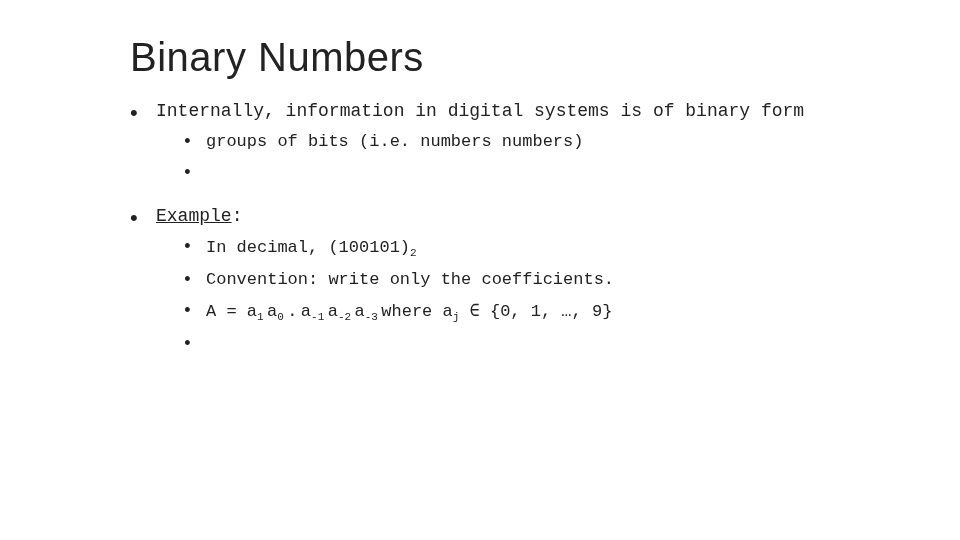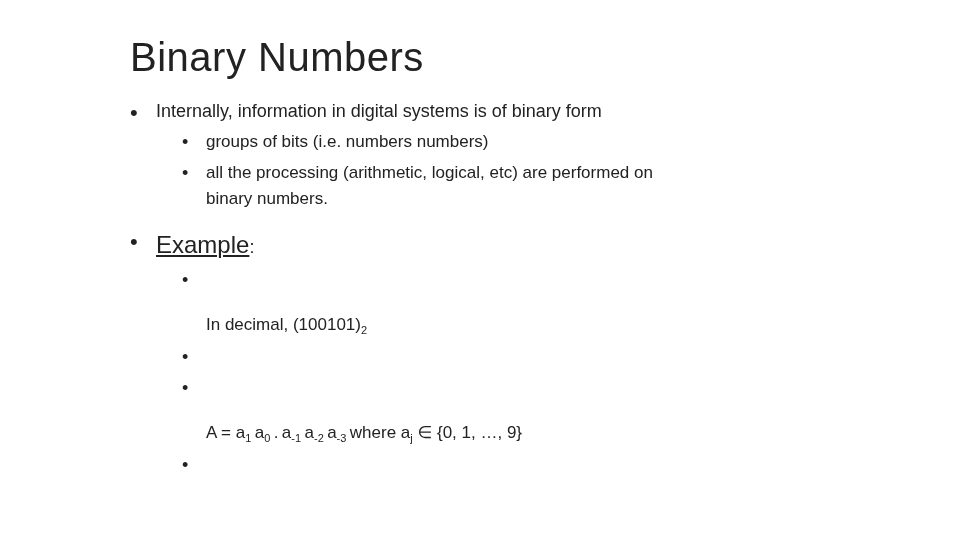--- a/index.html
+++ b/index.html
@@ -76,45 +76,45 @@
       min-width: 20px;
       font-size: 18px;
       line-height: 1.5;
       margin-right: 4px;
       color: #222;
     }
 
     .main-text {
       line-height: 1.5;
       flex: 1;
+      font-family: Liberation Mono, monospace;
     }
 
     .example-label {
       text-decoration: underline;
-      font-size: 24px;
+      font-size: 18px;
     }
 
     .top-level-item {
       font-size: 18px;
       line-height: 1.5;
       margin-bottom: 2px;
     }
 
     .example-section {
       margin-top: 10px;
     }
 
     sub {
       font-size: 11px;
     }
 
     .math-line {
       font-size: 17px;
       line-height: 1.6;
-      margin-top: 44px;
     }
   </style>
 </head>
 <body>
 
 <div class="slide">
 
   <h1 class="slide-title">Binary Numbers</h1>
 
   <ul class="bullet-list">
@@ -123,37 +123,37 @@
       <span class="bullet-dot">•</span>
       <span class="main-text top-level-item">
         Internally, information in digital systems is of binary form
         <ul class="sub-list">
           <li>
             <span class="bullet-dot">•</span>
             <span>groups of bits (i.e. numbers numbers)</span>
           </li>
           <li>
             <span class="bullet-dot">•</span>
-            <span>all the processing (arithmetic, logical, etc) are performed on<br>binary numbers.</span>
           </li>
         </ul>
       </span>
     </li>
 
     <li class="example-section">
       <span class="bullet-dot">•</span>
       <span class="main-text top-level-item">
         <span class="example-label">Example</span><span>:</span>
         <ul class="sub-list">
           <li>
             <span class="bullet-dot">•</span>
             <span class="math-line">In decimal, (100101)<sub>2</sub></span>
           </li>
           <li>
             <span class="bullet-dot">•</span>
+            <span>Convention: write only the coefficients.</span>
           </li>
           <li>
             <span class="bullet-dot">•</span>
             <span class="math-line">
               A = a<sub>1</sub> a<sub>0</sub> . a<sub>-1</sub> a<sub>-2</sub> a<sub>-3</sub> where a<sub>j</sub> ∈ {0, 1, …, 9}
             </span>
           </li>
           <li>
             <span class="bullet-dot">•</span>
           </li>

